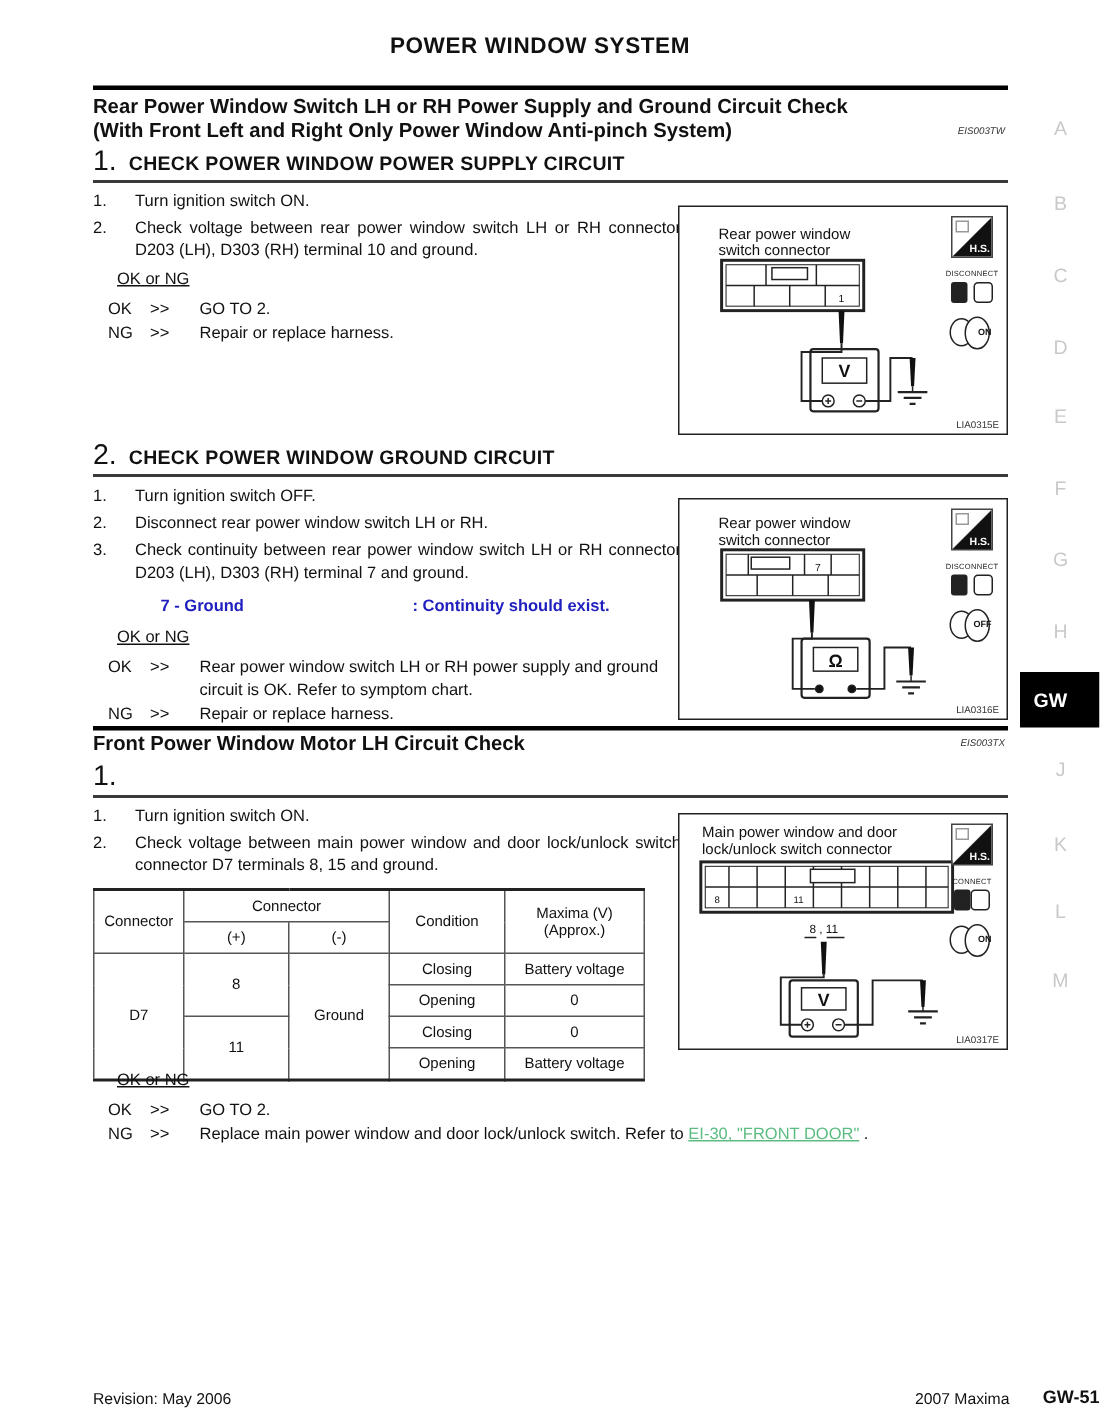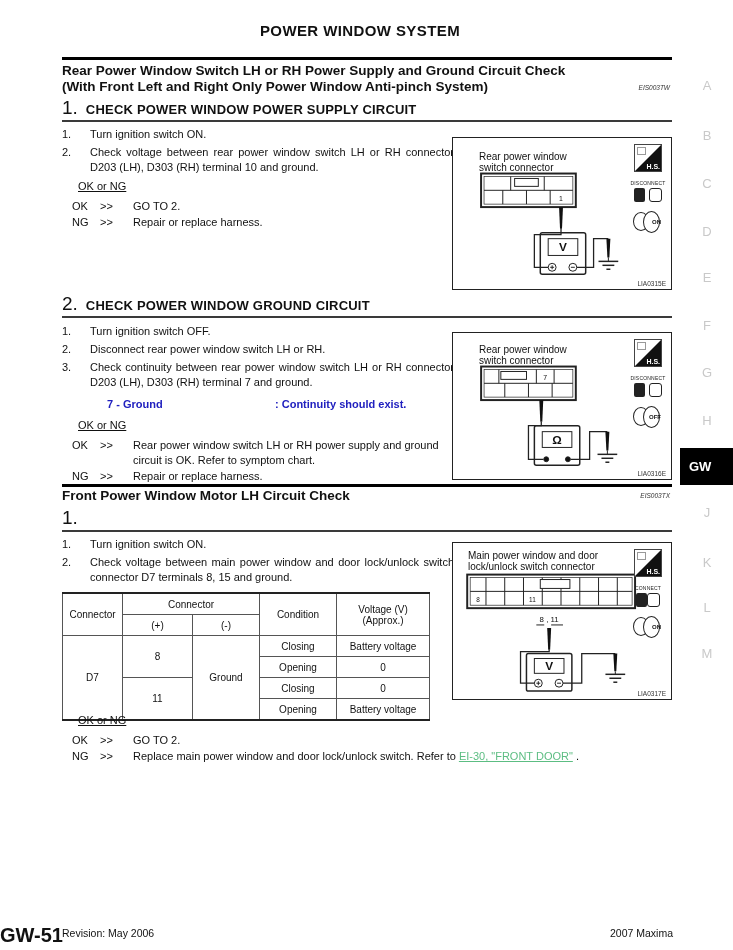--- a/index.html
+++ b/index.html
@@ -4,22 +4,22 @@
 <style>
   html,body{margin:0;padding:0;background:#fff;}
   body{width:733px;height:950px;position:relative;overflow:hidden;
        font-family:"Liberation Sans",sans-serif;color:#111;}
   
   .doc-title{position:absolute;top:22px;left:0;width:720px;text-align:center;
              font-size:15px;font-weight:bold;letter-spacing:.4px;}
   .rule-thick{position:absolute;left:62px;width:610px;height:3px;background:#000;}
   .rule-mid{position:absolute;left:62px;width:610px;height:2px;background:#3a3a3a;}
   .footer-left{position:absolute;left:62px;top:927px;font-size:10.5px;}
-  .footer-center{position:absolute;left:0;top:924px;width:733px;text-align:left;
-                 font-size:20px;font-weight:bold;}
+  .footer-center{position:absolute;left:0;top:924px;width:733px;text-align:right;
+                 font-size:12px;font-weight:bold;}
   .footer-right{position:absolute;right:60px;top:927px;font-size:10.5px;}
   
   .m-letter{position:absolute;left:696px;width:22px;text-align:center;
             color:#c9c9c9;font-size:13px;}
   .gw-tab{position:absolute;left:680px;top:448px;width:53px;height:37px;background:#000;
           color:#fff;font-size:13px;font-weight:bold;display:flex;align-items:center;
           padding-left:9px;box-sizing:border-box;}
   
   .art-title{position:absolute;left:62px;width:610px;font-size:13.5px;font-weight:bold;
              line-height:16px;}
@@ -298,21 +298,21 @@
         <col style="width:67px">
       <col style="width:77px">
         <col style="width:93px">
     </colgroup>
     <tbody>
         <tr>
       <th rowspan="2">Connector</th>
       <th colspan="2">Connector</th>
       <th rowspan="2">Condition</th>
       <th rowspan="2">
-        <div>Voltage (V)</div>
+        <div>Maxima (V)</div>
         <div>(Approx.)</div>
       </th>
     </tr>
     <tr>
       <th>(+)</th>
       <th>(-)</th>
     </tr>
     <tr>
       <td rowspan="4">D7</td>
       <td rowspan="2">8</td>

